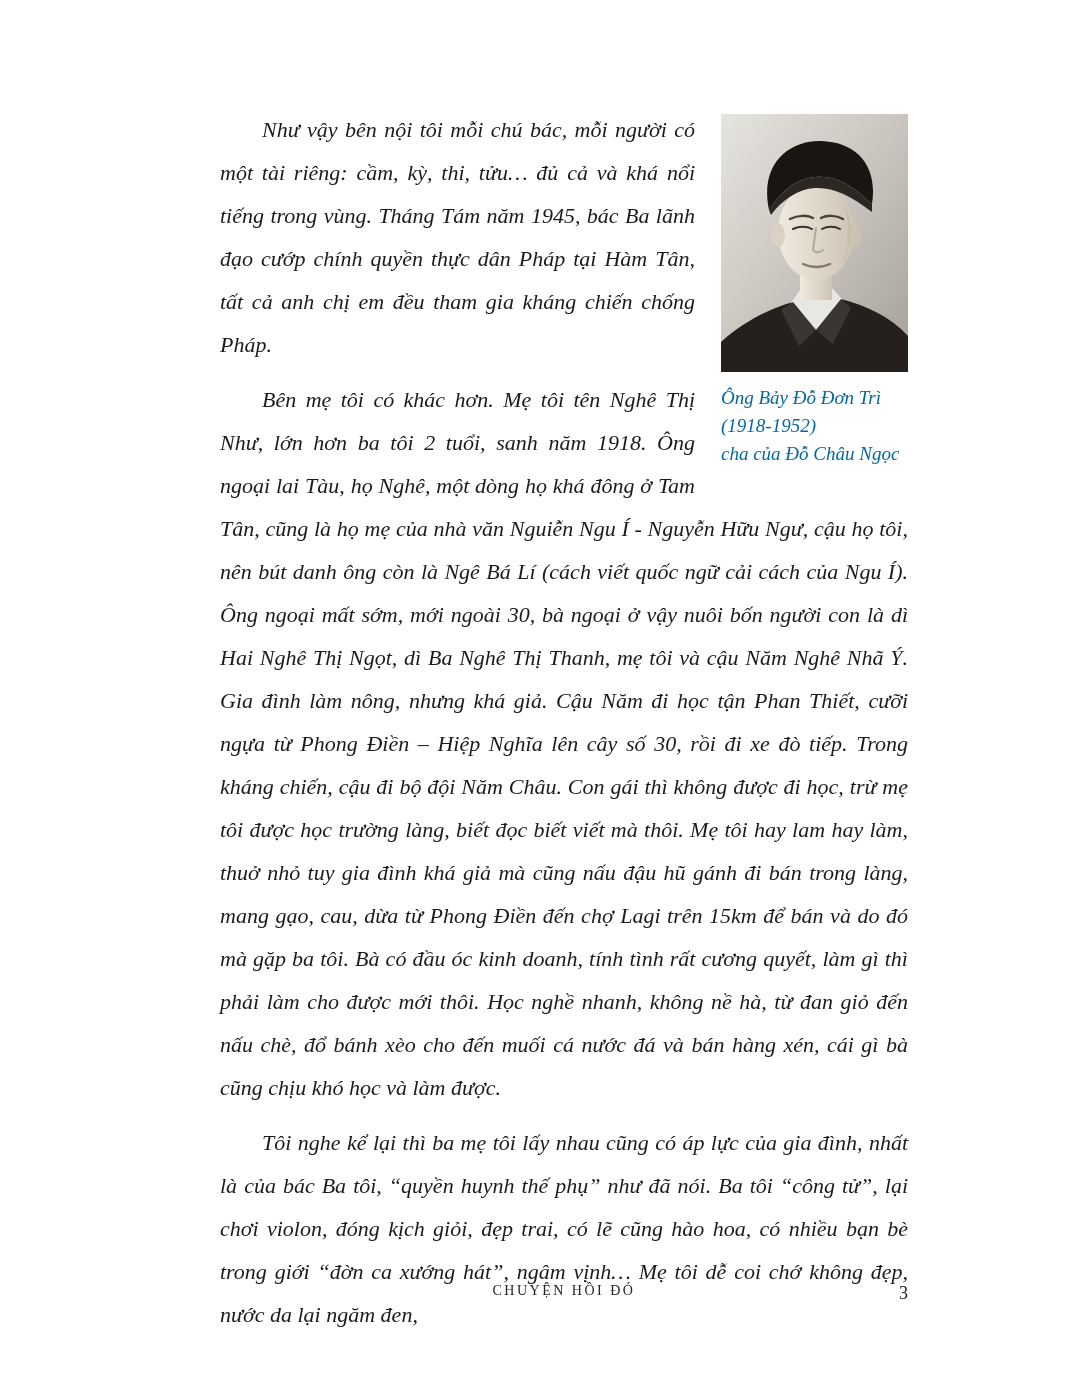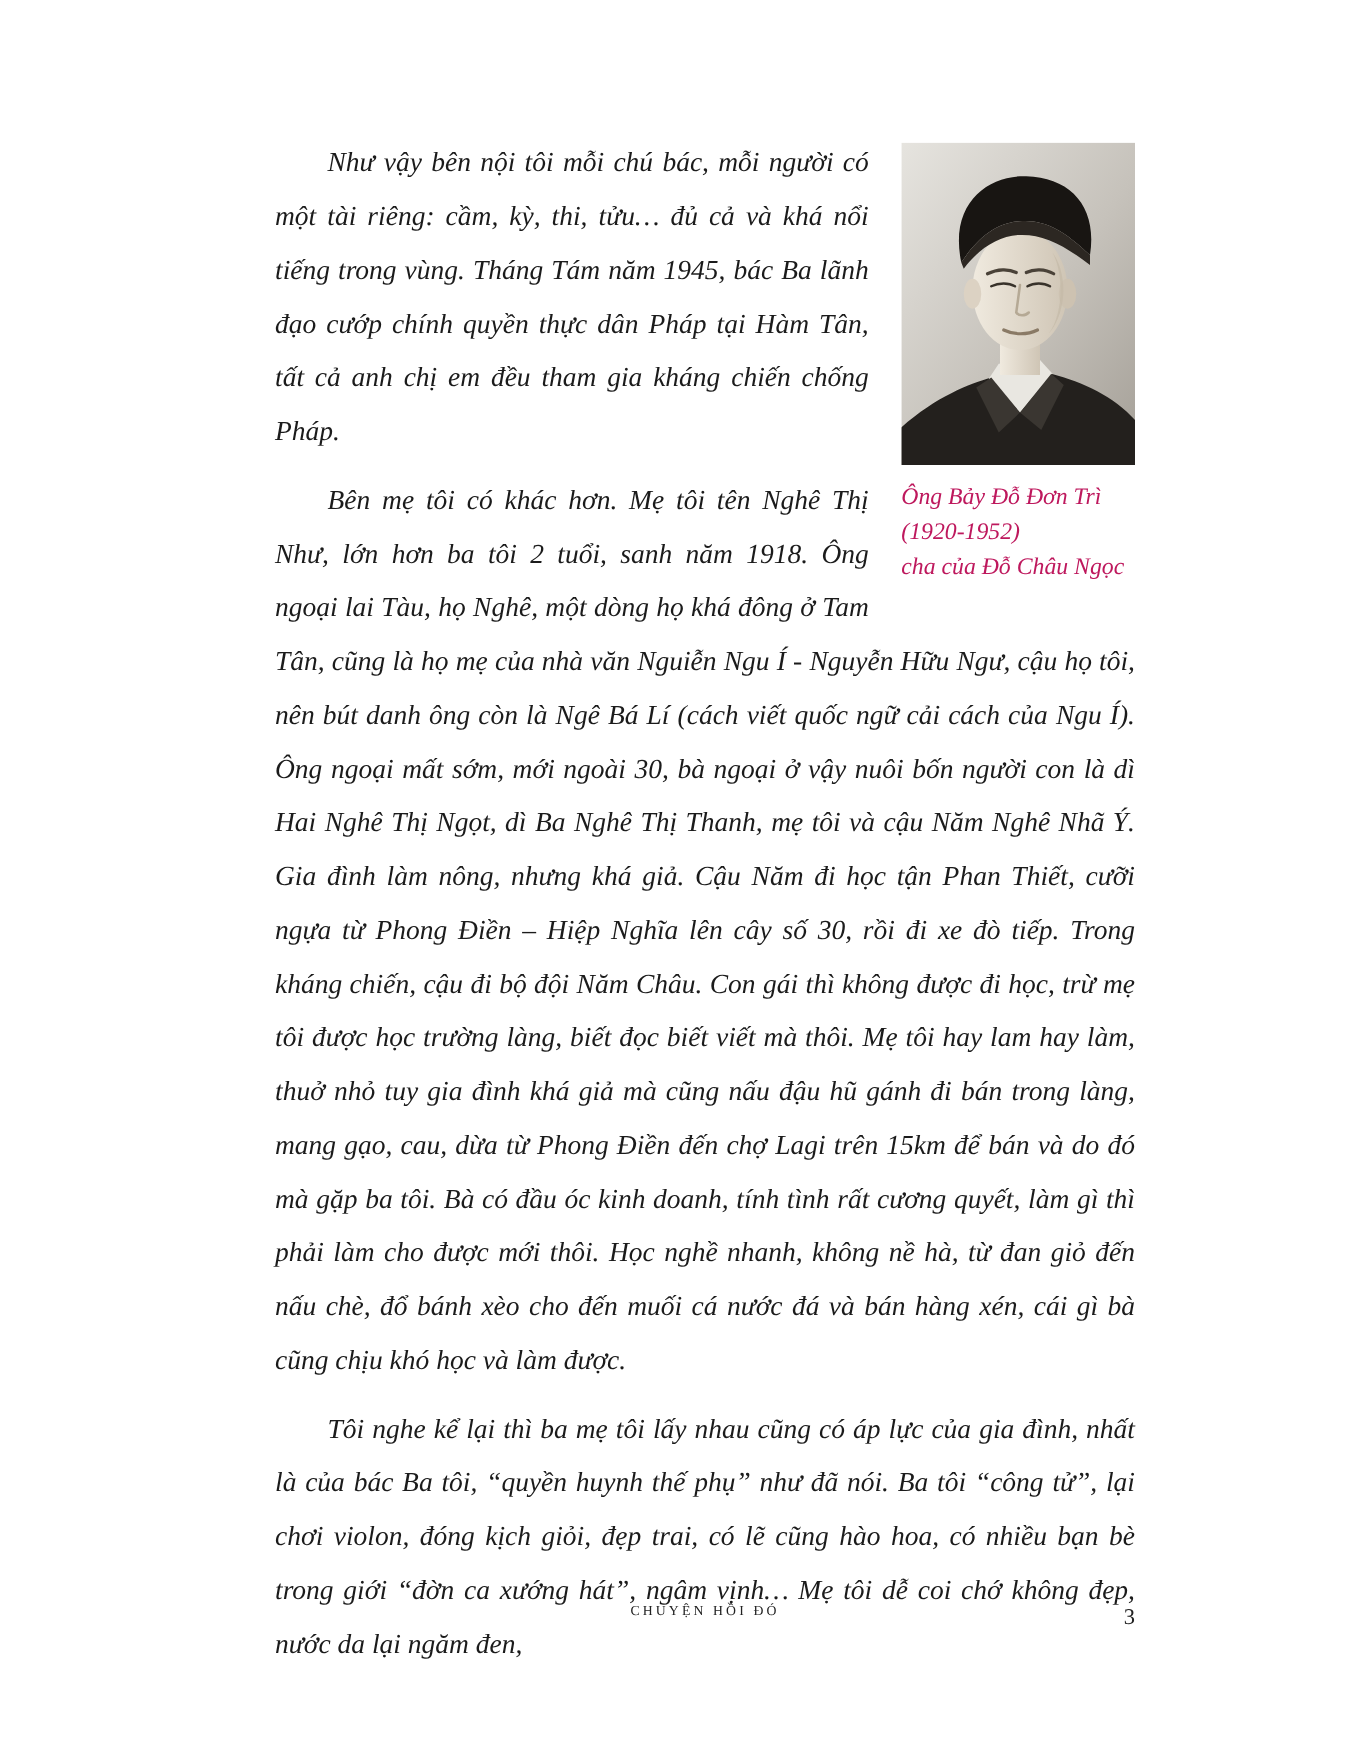--- a/index.html
+++ b/index.html
@@ -35,34 +35,34 @@
   }
   .photo-frame { width: 187px; height: 258px; overflow: hidden; }
   .photo-frame svg { display: block; width: 187px; height: 258px; }
   figcaption {
     margin-top: 12px;
     font-style: italic;
     font-size: 19px;
     line-height: 28px;
     text-align: left;
     text-indent: 0;
-    color: #be185d;
+    color: #0369a1;
   }
   figcaption span { display: block; }
   .footer {
     position: absolute;
     left: 220px;
     top: 1283px;
     width: 688px;
     height: 30px;
   }
   .footer-title {
     display: block;
     text-align: center;
-    font-size: 11px;
+    font-size: 14px;
     letter-spacing: 2.5px;
     color: #222222;
   }
   .page-number {
     position: absolute;
     right: 0;
     top: 0;
     font-size: 18px;
     color: #222222;
   }
@@ -102,21 +102,21 @@
           <path d="M100 104 C106 101 115 101 122 105" stroke="#4a4238" stroke-width="2.5" fill="none" stroke-linecap="round"></path>
           <path d="M72 115 C78 112 86 112 91 115" stroke="#38322a" stroke-width="2" fill="none" stroke-linecap="round"></path>
           <path d="M101 115 C106 112 114 112 119 115" stroke="#38322a" stroke-width="2" fill="none" stroke-linecap="round"></path>
           <path d="M95 114 L92 136 C94 139 99 139 102 136" stroke="#b5a995" stroke-width="2" fill="none" stroke-linecap="round"></path>
           <path d="M82 150 C90 154 101 154 109 150" stroke="#8a7a66" stroke-width="2.5" fill="none" stroke-linecap="round"></path>
           <path d="M121 88 C133 104 133 136 118 153 C129 138 131 107 121 88 Z" fill="#c3b8a6" opacity="0.65"></path>
         </svg>
       </div>
       <figcaption>
         <span>Ông Bảy Đỗ Đơn Trì</span>
-        <span>(1920-1952)</span>
+        <span>(1918-1952)</span>
         <span>cha của Đỗ Châu Ngọc</span>
       </figcaption>
     </figure>
 
     <p>Như vậy bên nội tôi mỗi chú bác, mỗi người có một tài riêng: cầm, kỳ, thi, tửu… đủ cả và khá nổi tiếng trong vùng. Tháng Tám năm 1945, bác Ba lãnh đạo cướp chính quyền thực dân Pháp tại Hàm Tân, tất cả anh chị em đều tham gia kháng chiến chống Pháp.</p>
     <p>Bên mẹ tôi có khác hơn. Mẹ tôi tên Nghê Thị Như, lớn hơn ba tôi 2 tuổi, sanh năm 1918. Ông ngoại lai Tàu, họ Nghê, một dòng họ khá đông ở Tam Tân, cũng là họ mẹ của nhà văn Nguiễn Ngu Í - Nguyễn Hữu Ngư, cậu họ tôi, nên bút danh ông còn là Ngê Bá Lí (cách viết quốc ngữ cải cách của Ngu Í). Ông ngoại mất sớm, mới ngoài 30, bà ngoại ở vậy nuôi bốn người con là dì Hai Nghê Thị Ngọt, dì Ba Nghê Thị Thanh, mẹ tôi và cậu Năm Nghê Nhã Ý. Gia đình làm nông, nhưng khá giả. Cậu Năm đi học tận Phan Thiết, cưỡi ngựa từ Phong Điền – Hiệp Nghĩa lên cây số 30, rồi đi xe đò tiếp. Trong kháng chiến, cậu đi bộ đội Năm Châu. Con gái thì không được đi học, trừ mẹ tôi được học trường làng, biết đọc biết viết mà thôi. Mẹ tôi hay lam hay làm, thuở nhỏ tuy gia đình khá giả mà cũng nấu đậu hũ gánh đi bán trong làng, mang gạo, cau, dừa từ Phong Điền đến chợ Lagi trên 15km để bán và do đó mà gặp ba tôi. Bà có đầu óc kinh doanh, tính tình rất cương quyết, làm gì thì phải làm cho được mới thôi. Học nghề nhanh, không nề hà, từ đan giỏ đến nấu chè, đổ bánh xèo cho đến muối cá nước đá và bán hàng xén, cái gì bà cũng chịu khó học và làm được.</p>
     <p>Tôi nghe kể lại thì ba mẹ tôi lấy nhau cũng có áp lực của gia đình, nhất là của bác Ba tôi, “quyền huynh thế phụ” như đã nói. Ba tôi “công tử”, lại chơi violon, đóng kịch giỏi, đẹp trai, có lẽ cũng hào hoa, có nhiều bạn bè trong giới “đờn ca xướng hát”, ngâm vịnh… Mẹ tôi dễ coi chớ không đẹp, nước da lại ngăm đen,</p>
 
   </div>
 

